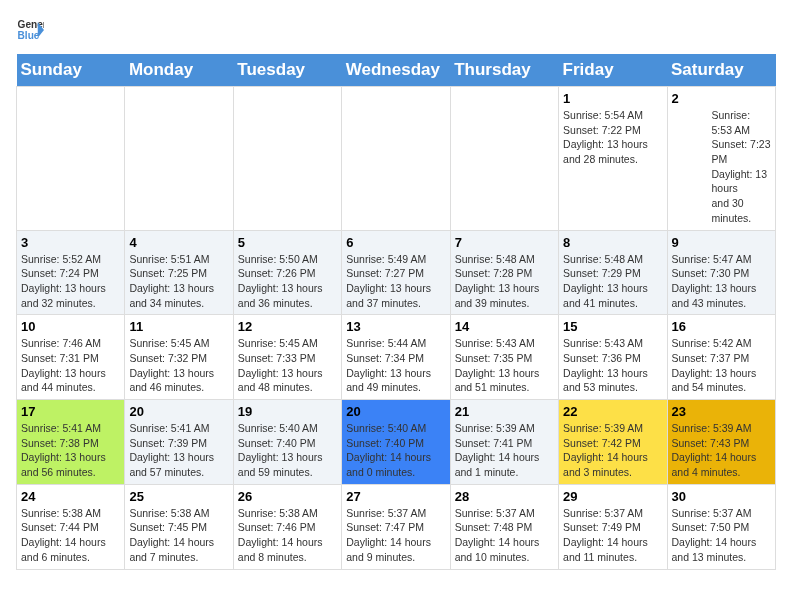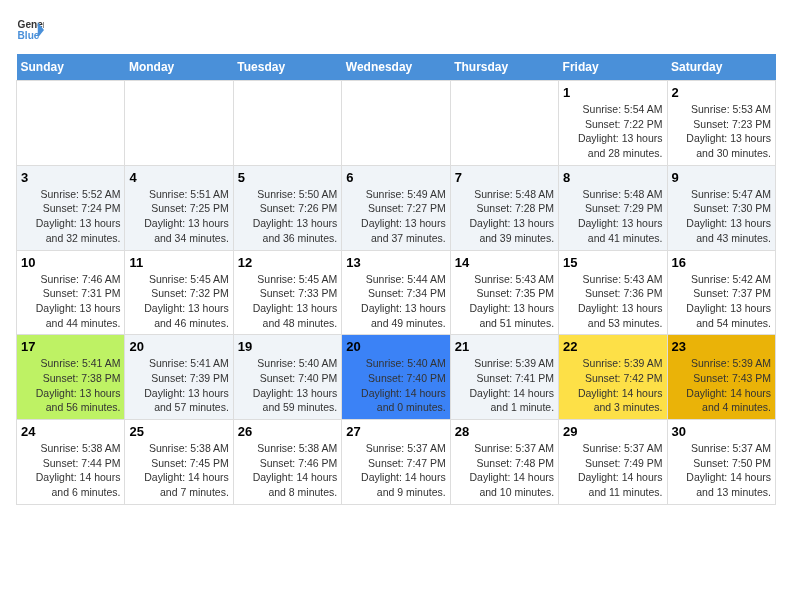--- a/index.html
+++ b/index.html
@@ -40,21 +40,21 @@
     .calendar {
       width: 100%;
       border-collapse: collapse;
       font-size: 11px;
     }
     .calendar th {
       background-color: #4a90d9;
       color: #fff;
       padding: 6px 4px;
       text-align: left;
-      font-size: 12px;
+      font-size: 17px;
       font-weight: bold;
     }
     .calendar td {
       border: 1px solid #ddd;
       vertical-align: top;
       padding: 4px;
       width: calc(100% / 7);
       min-height: 80px;
       background: #fff;
     }
@@ -63,21 +63,20 @@
     }
     .day-number {
       font-weight: bold;
       font-size: 13px;
       margin-bottom: 2px;
     }
     .day-info {
       font-size: 10.5px;
       color: #333;
       line-height: 1.4;
-      text-align: right;
     }
     .empty-cell {
       background: #fff !important;
     }
   </style>
 </head>
 <body>
 
 <div class="header-area">
   <div class="logo">
@@ -114,21 +113,21 @@
         <td class="empty-cell"></td>
         <td>
           <div class="day-number">1</div>
           <div class="day-info" style="white-space: pre-line;">Sunrise: 5:54 AM
 Sunset: 7:22 PM
 Daylight: 13 hours
 and 28 minutes.</div>
         </td>
         <td>
           <div class="day-number">2</div>
-          <div class="day-info" style="white-space: pre-line;">Sunrise: 5:53 AM
+          <div class="day-info" style="white-space: pre-line; margin-left: 40px;">Sunrise: 5:53 AM
 Sunset: 7:23 PM
 Daylight: 13 hours
 and 30 minutes.</div>
         </td>
       </tr>
       <tr>
         <td style="background: rgb(240, 244, 248);">
           <div class="day-number">3</div>
           <div class="day-info" style="white-space: pre-line;">Sunrise: 5:52 AM
 Sunset: 7:24 PM

